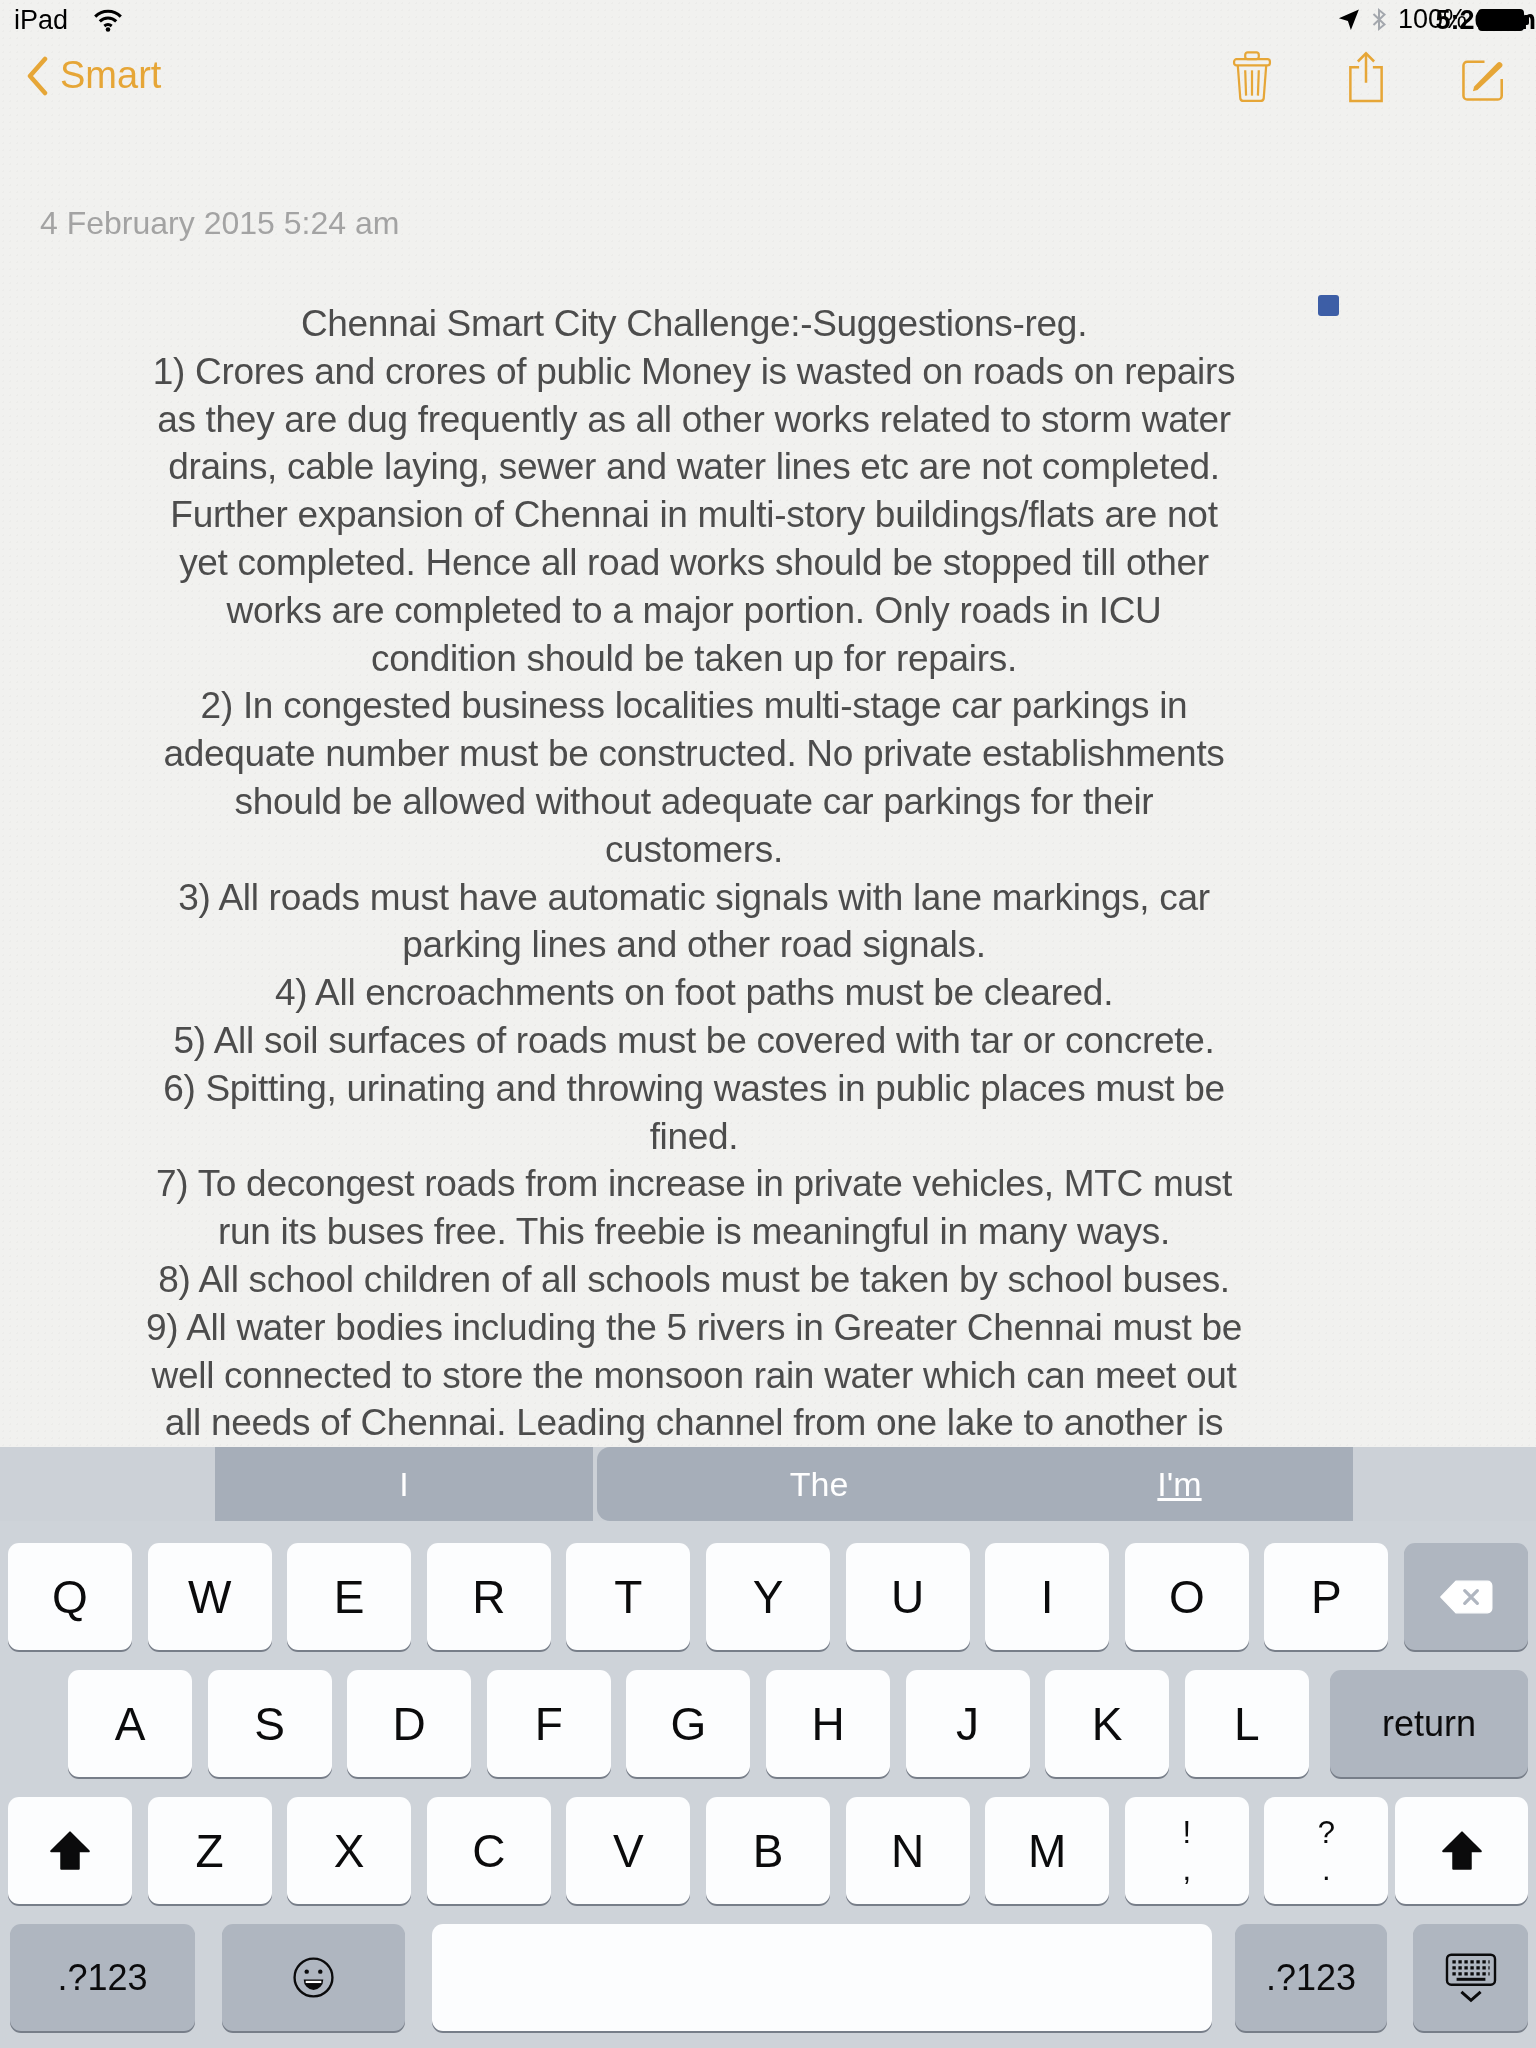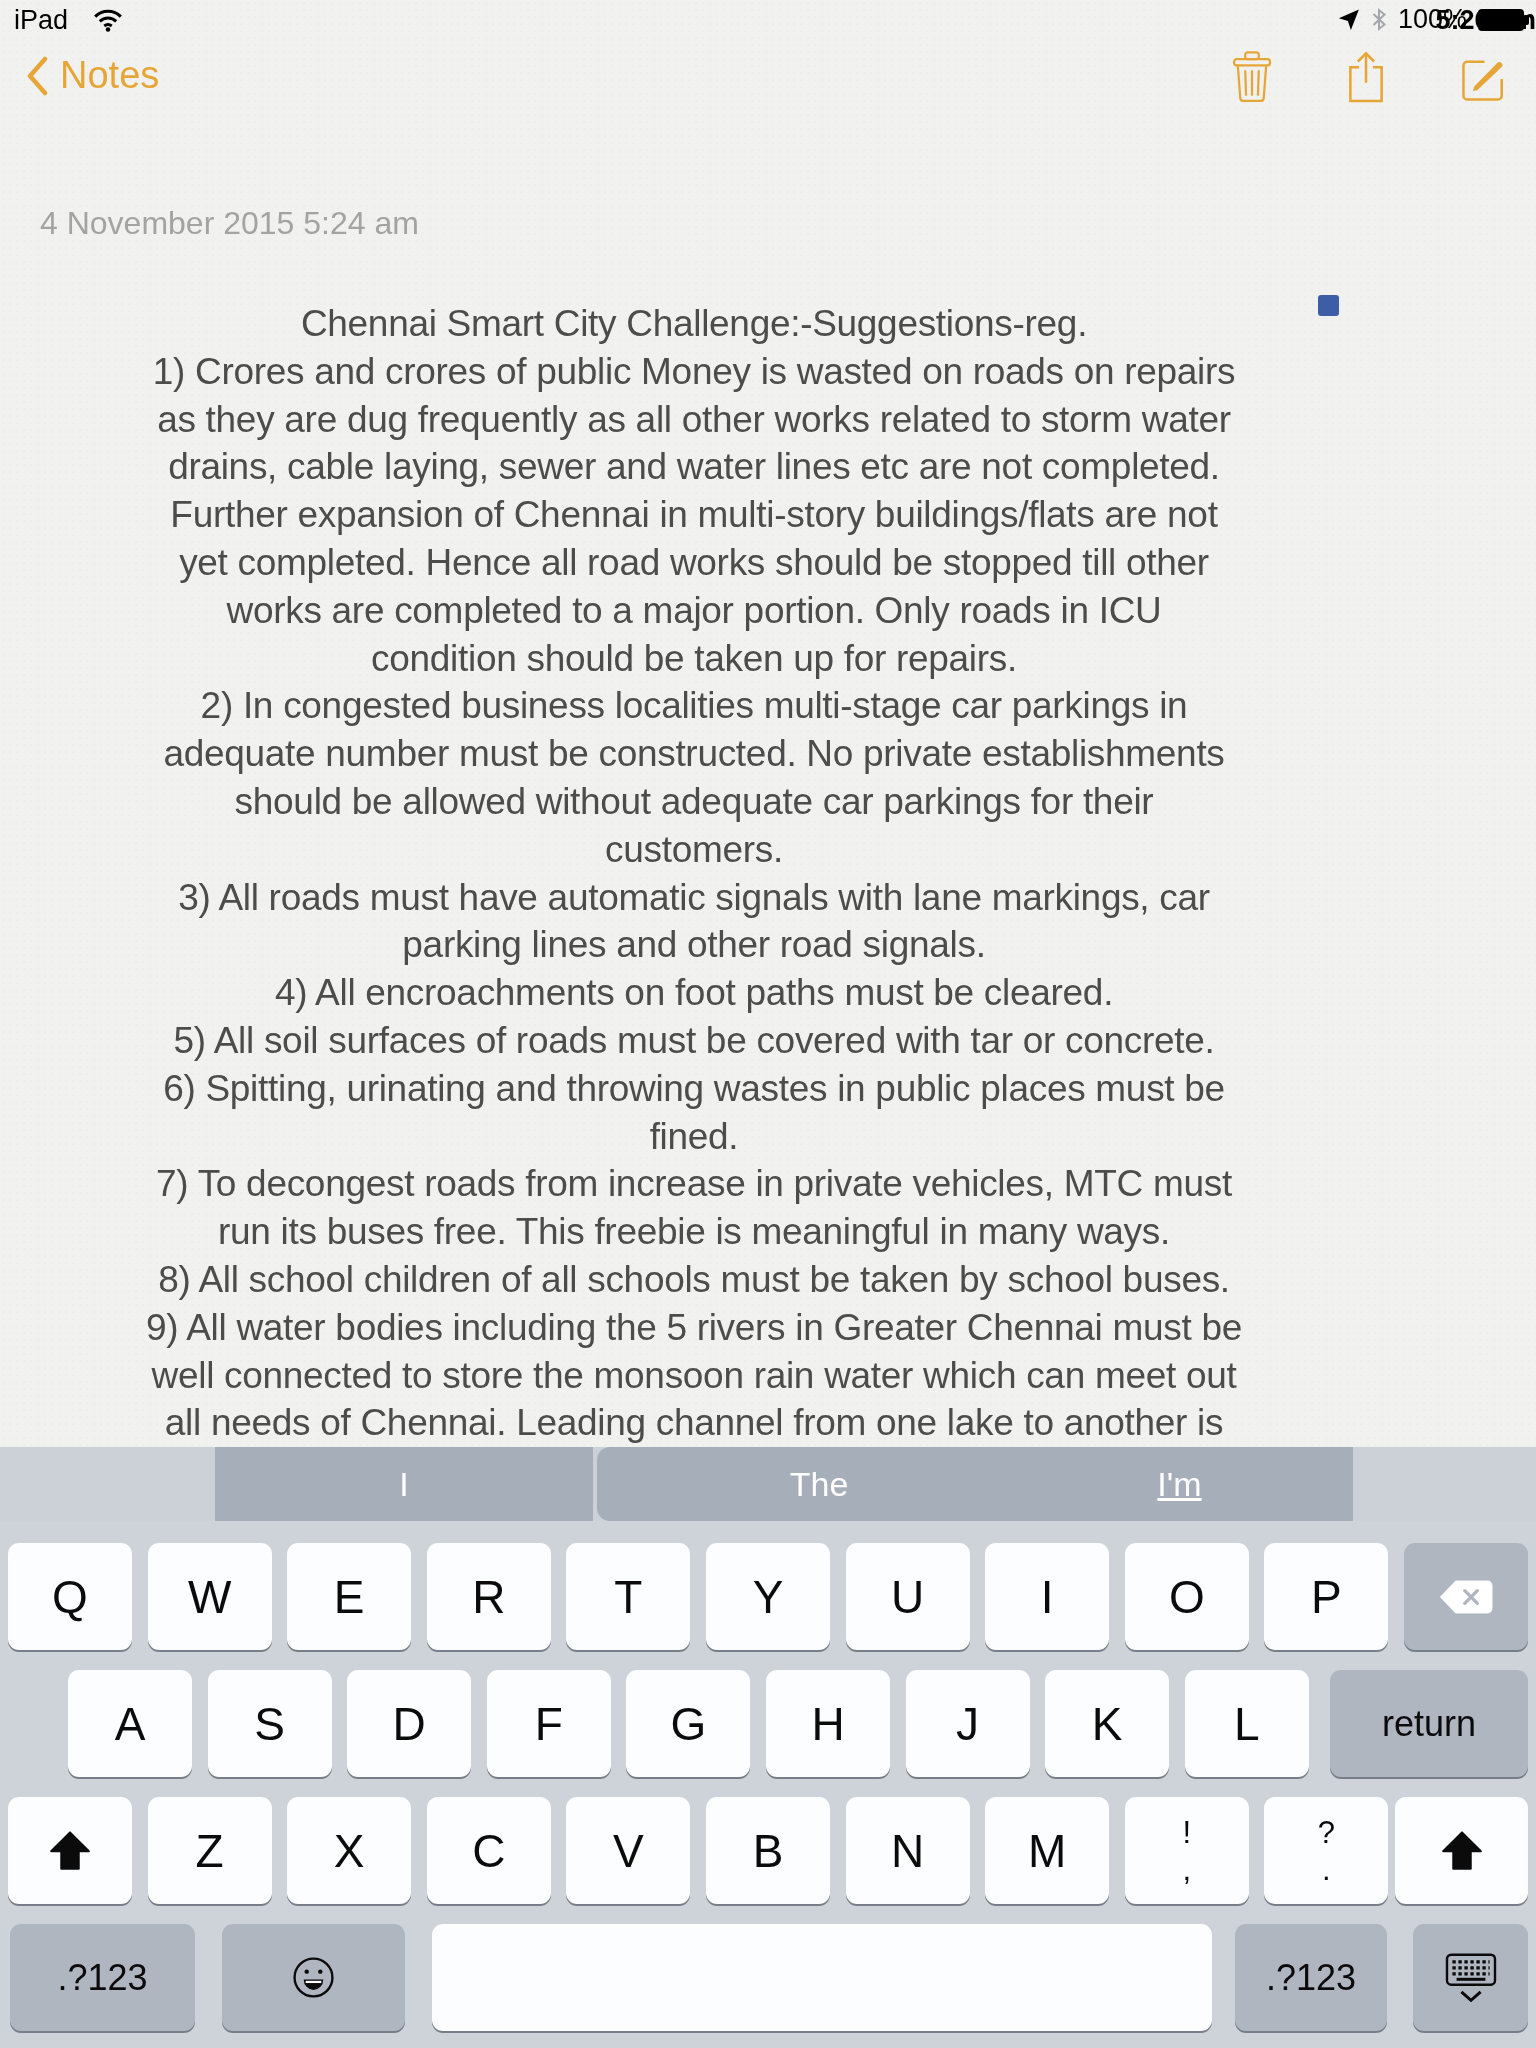--- a/index.html
+++ b/index.html
@@ -73,21 +73,21 @@
           <span class="batt-nub"></span>
         </span>
     </div>
   </div>
 
   <div class="nav-bar">
     <div class="back">
       <svg width="22" height="42" viewBox="0 0 22 40">
         <path d="M19 3 L4 20 L19 37" fill="none" stroke="#e6a637" stroke-width="4.5" stroke-linecap="round" stroke-linejoin="round"></path>
       </svg>
-      <span>Notes</span>
+      <span>Smart</span>
     </div>
     <div class="toolbar">
       <div class="tool-btn">
         <svg width="42" height="51" viewBox="0 0 34 41" fill="none" stroke="#e6a637" stroke-width="1.8">
           <rect x="11.5" y="1" width="11" height="5.5" rx="2"></rect>
           <rect x="2.5" y="6.5" width="29" height="5" rx="2"></rect>
           <path d="M5.5 11.5 L7.5 38 a2.5 2.5 0 0 0 2.5 2.3 h14 a2.5 2.5 0 0 0 2.5 -2.3 L28.5 11.5"></path>
           <path d="M11.5 15.5 L12.2 36"></path>
             <path d="M17 15.5 L17 36"></path>
             <path d="M22.5 15.5 L21.8 36"></path>
@@ -103,21 +103,21 @@
       <div class="tool-btn">
         <svg width="51" height="51" viewBox="0 0 40 40" fill="none" stroke="#e6a637" stroke-width="2">
           <path d="M33.5 22 V35 a3 3 0 0 1 -3 3 H6.5 a3 3 0 0 1 -3 -3 V11.5 a3 3 0 0 1 3 -3 H20"></path>
           <path d="M14.5 30.5 l-3.6 1 1 -3.7 L30 9.5 a2.3 2.3 0 0 1 3.3 0 a2.3 2.3 0 0 1 0 3.3 Z" fill="#e6a637" stroke="none"></path>
         </svg>
       </div>
     </div>
   </div>
 
   <div>
-    <div class="note-date">4 November 2015 5:24 am</div>
+    <div class="note-date">4 February 2015 5:24 am</div>
     <div class="selection-handle"></div>
     <div class="note-body">Chennai Smart City Challenge:-Suggestions-reg.
 1) Crores and crores of public Money is wasted on roads on repairs
 as they are dug frequently as all other works related to storm water
 drains, cable laying, sewer and water lines etc are not completed.
 Further expansion of Chennai in multi-story buildings/flats are not
 yet completed. Hence all road works should be stopped till other
 works are completed to a major portion. Only roads in ICU
 condition should be taken up for repairs.
 2) In congested business localities multi-stage car parkings in

